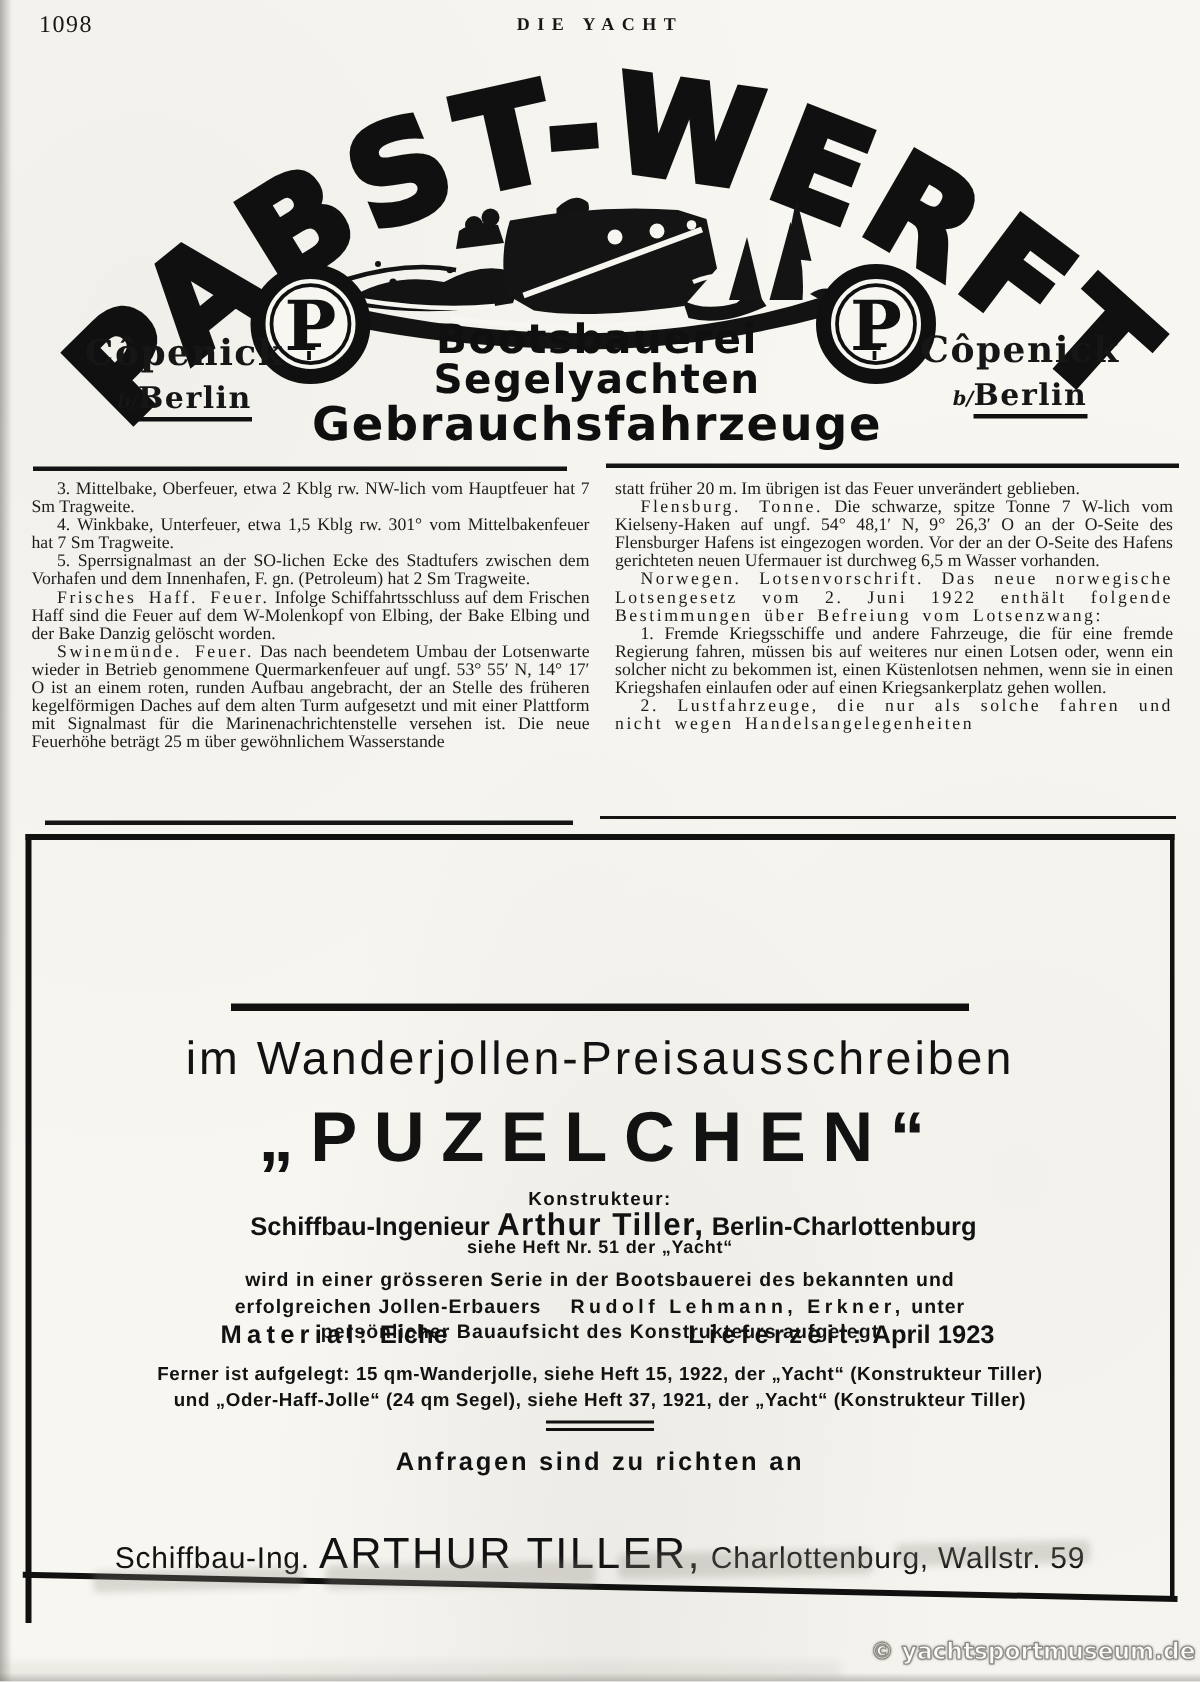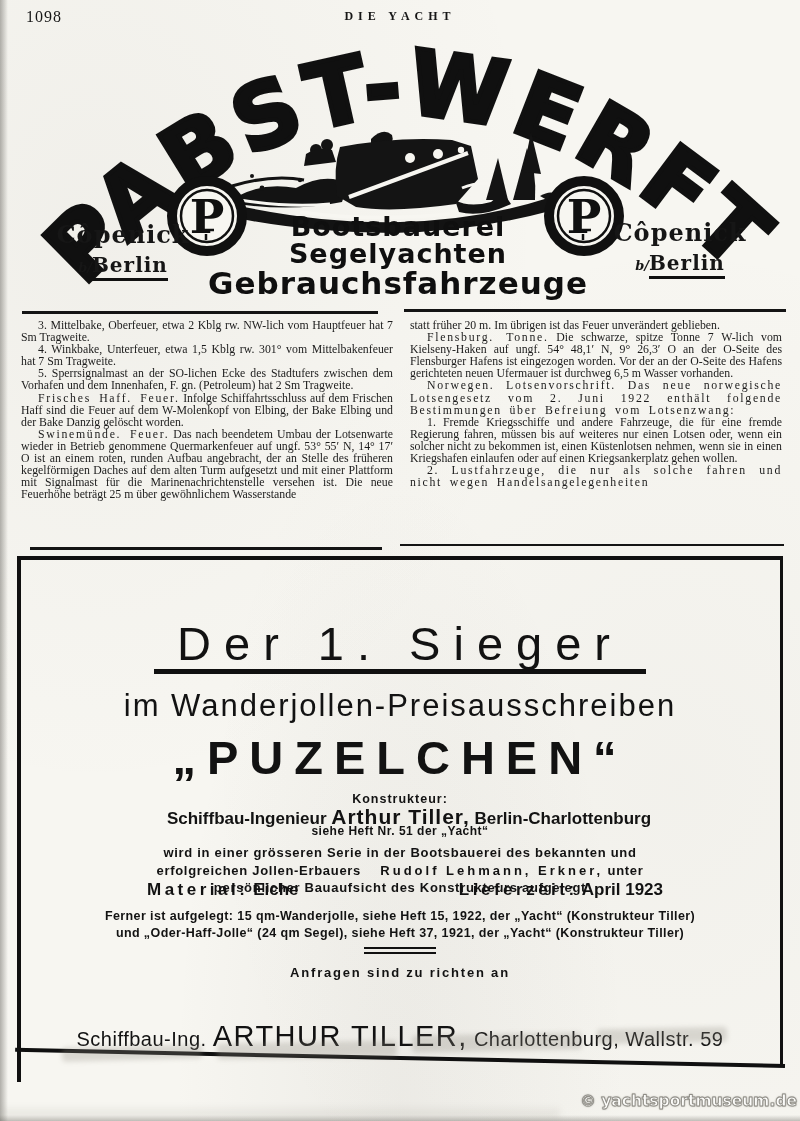--- a/index.html
+++ b/index.html
@@ -71,21 +71,21 @@
   .ad-prod{top:288px;left:100px !important;right:100px !important;
     font-size:13px;font-weight:bold;line-height:17.5px;letter-spacing:.7px;}
   .ad-prod .builder{letter-spacing:3px;padding-left:15px;}
   .ad-matrow{top:324px;height:22px;}
   .ad-matrow .mat{position:absolute;left:130px;font-size:17px;font-weight:bold;text-align:right;}
   .ad-matrow .lief{position:absolute;right:120px;font-size:17px;font-weight:bold;}
   .lbl-sp{letter-spacing:3.5px;}
   .ad-further{top:352px;font-size:12.5px;font-weight:bold;line-height:17px;letter-spacing:.4px;}
   .ad-divider{position:absolute;top:391px;left:50%;margin-left:-36px;width:72px;}
   .ad-divider div{height:2px;background:#101010;margin-bottom:2.5px;}
-  .ad-inq{top:409px;font-size:13px;font-weight:bold;letter-spacing:1.8px;}
+  .ad-inq{top:409px;font-size:17px;font-weight:bold;letter-spacing:1.8px;}
   .ad-contact{top:422px;font-size:20px;letter-spacing:.5px;margin-top:42px;}
   .ad-contact .cname{font-size:29px;letter-spacing:1.5px;}
 
   
   .ghost{position:absolute;background:#8d897f;filter:blur(2.5px);opacity:.28;border-radius:4px;}
 
   .smudge-bottom{position:absolute;left:0;top:1108px;width:560px;height:12px;
     background:#9a968c;opacity:.12;filter:blur(3px);}
 
   .watermark{position:absolute;right:3px;top:1092px;
@@ -195,21 +195,20 @@
 
   <div class="rule" style="left:30px;top:547px;width:352px;"></div>
   <div class="rule" style="left:400px;top:543.5px;width:384px;"></div>
 
   <div class="adbox">
     <div class="b-top"></div>
     <div class="b-left"></div>
     <div class="b-right"></div>
     <div class="b-bottom"></div>
 
-    <div class="row ad-title">Der 1. Sieger</div>
     <div class="ad-underline"></div>
     <div class="row ad-subtitle">im Wanderjollen-Preisausschreiben</div>
     <div class="row ad-deslabel">Konstrukteur:</div>
 
     <div class="row ad-boatname">„PUZELCHEN“</div>
     <div class="row ad-designer"><span>Schiffbau-Ingenieur </span><span class="dname">Arthur Tiller,</span><span> Berlin-Charlottenburg</span></div>
     <div class="row ad-ref">siehe Heft Nr. 51 der „Yacht“</div>
 
     <div class="row ad-prod"><span>wird in einer grösseren Serie in der Bootsbauerei des bekannten und erfolgreichen Jollen-Erbauers </span><span class="builder">Rudolf Lehmann, Erkner,</span><span> unter persönlicher Bauaufsicht des Konstrukteurs aufgelegt</span></div>
 

